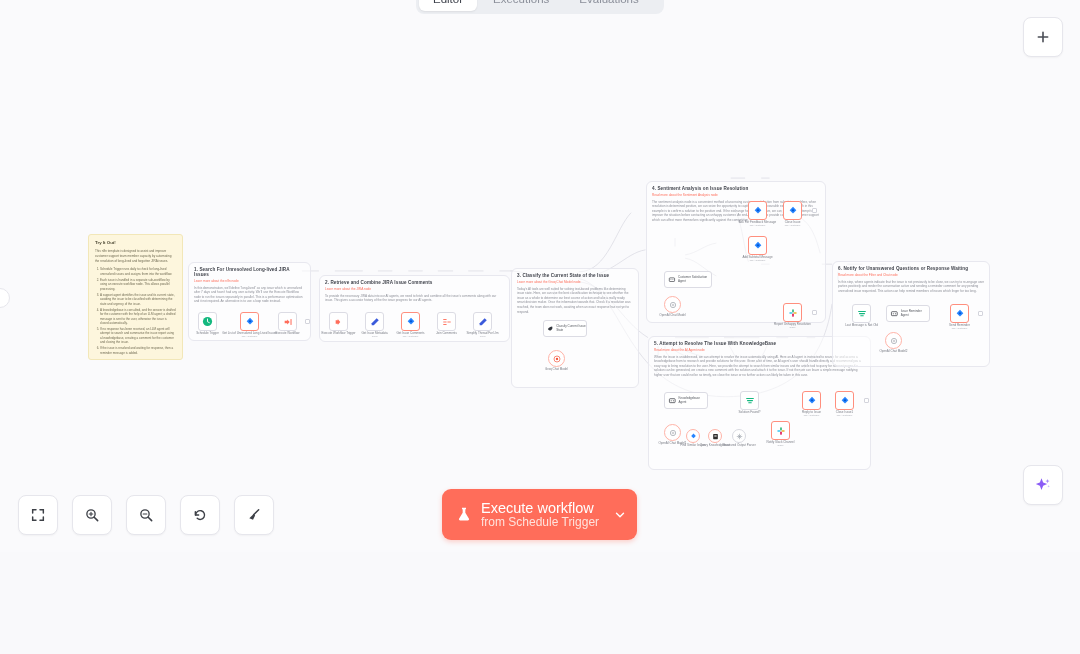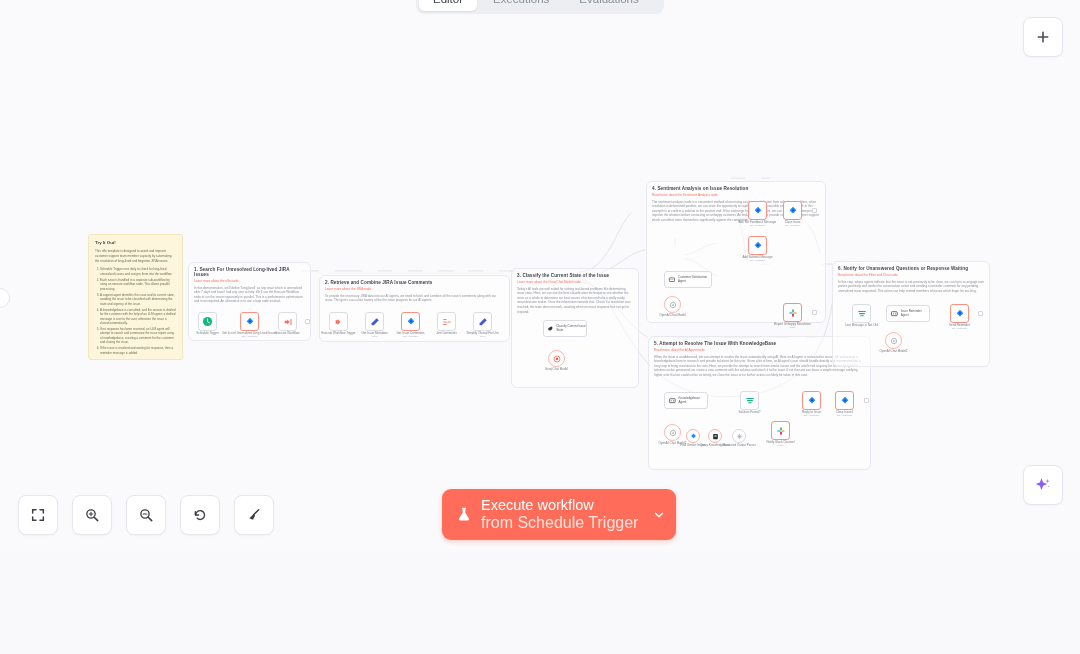--- a/index.html
+++ b/index.html
@@ -53,21 +53,21 @@
   #execute-workflow-button {
     position: absolute; left: 442px; bottom: 12px;
     height: 51px; background: #ff6d5a; border-radius: 9px;
     display: flex; align-items: center; color: #fff;
     padding: 0 10px 0 14px; cursor: pointer;
     box-shadow: 0 2px 5px rgba(255,109,90,.3);
   }
   #execute-workflow-button .flask { margin-right: 9px; display: flex; }
   .exec-text { display: flex; flex-direction: column; line-height: 1.12; }
   .exec-main { font-size: 14.5px; }
-  .exec-sub { font-size: 16px; color: #ffe2dc; }
+  .exec-sub { font-size: 12px; color: #ffe2dc; }
   .exec-caret { margin-left: 14px; display: flex; align-items: center; }
 
   
   #left-panel-handle {
     position: absolute; left: -10px; top: 288px;
     width: 20px; height: 20px; border-radius: 50%;
     background: #fff; border: 1px solid #e6e6ec;
   }
 
   

